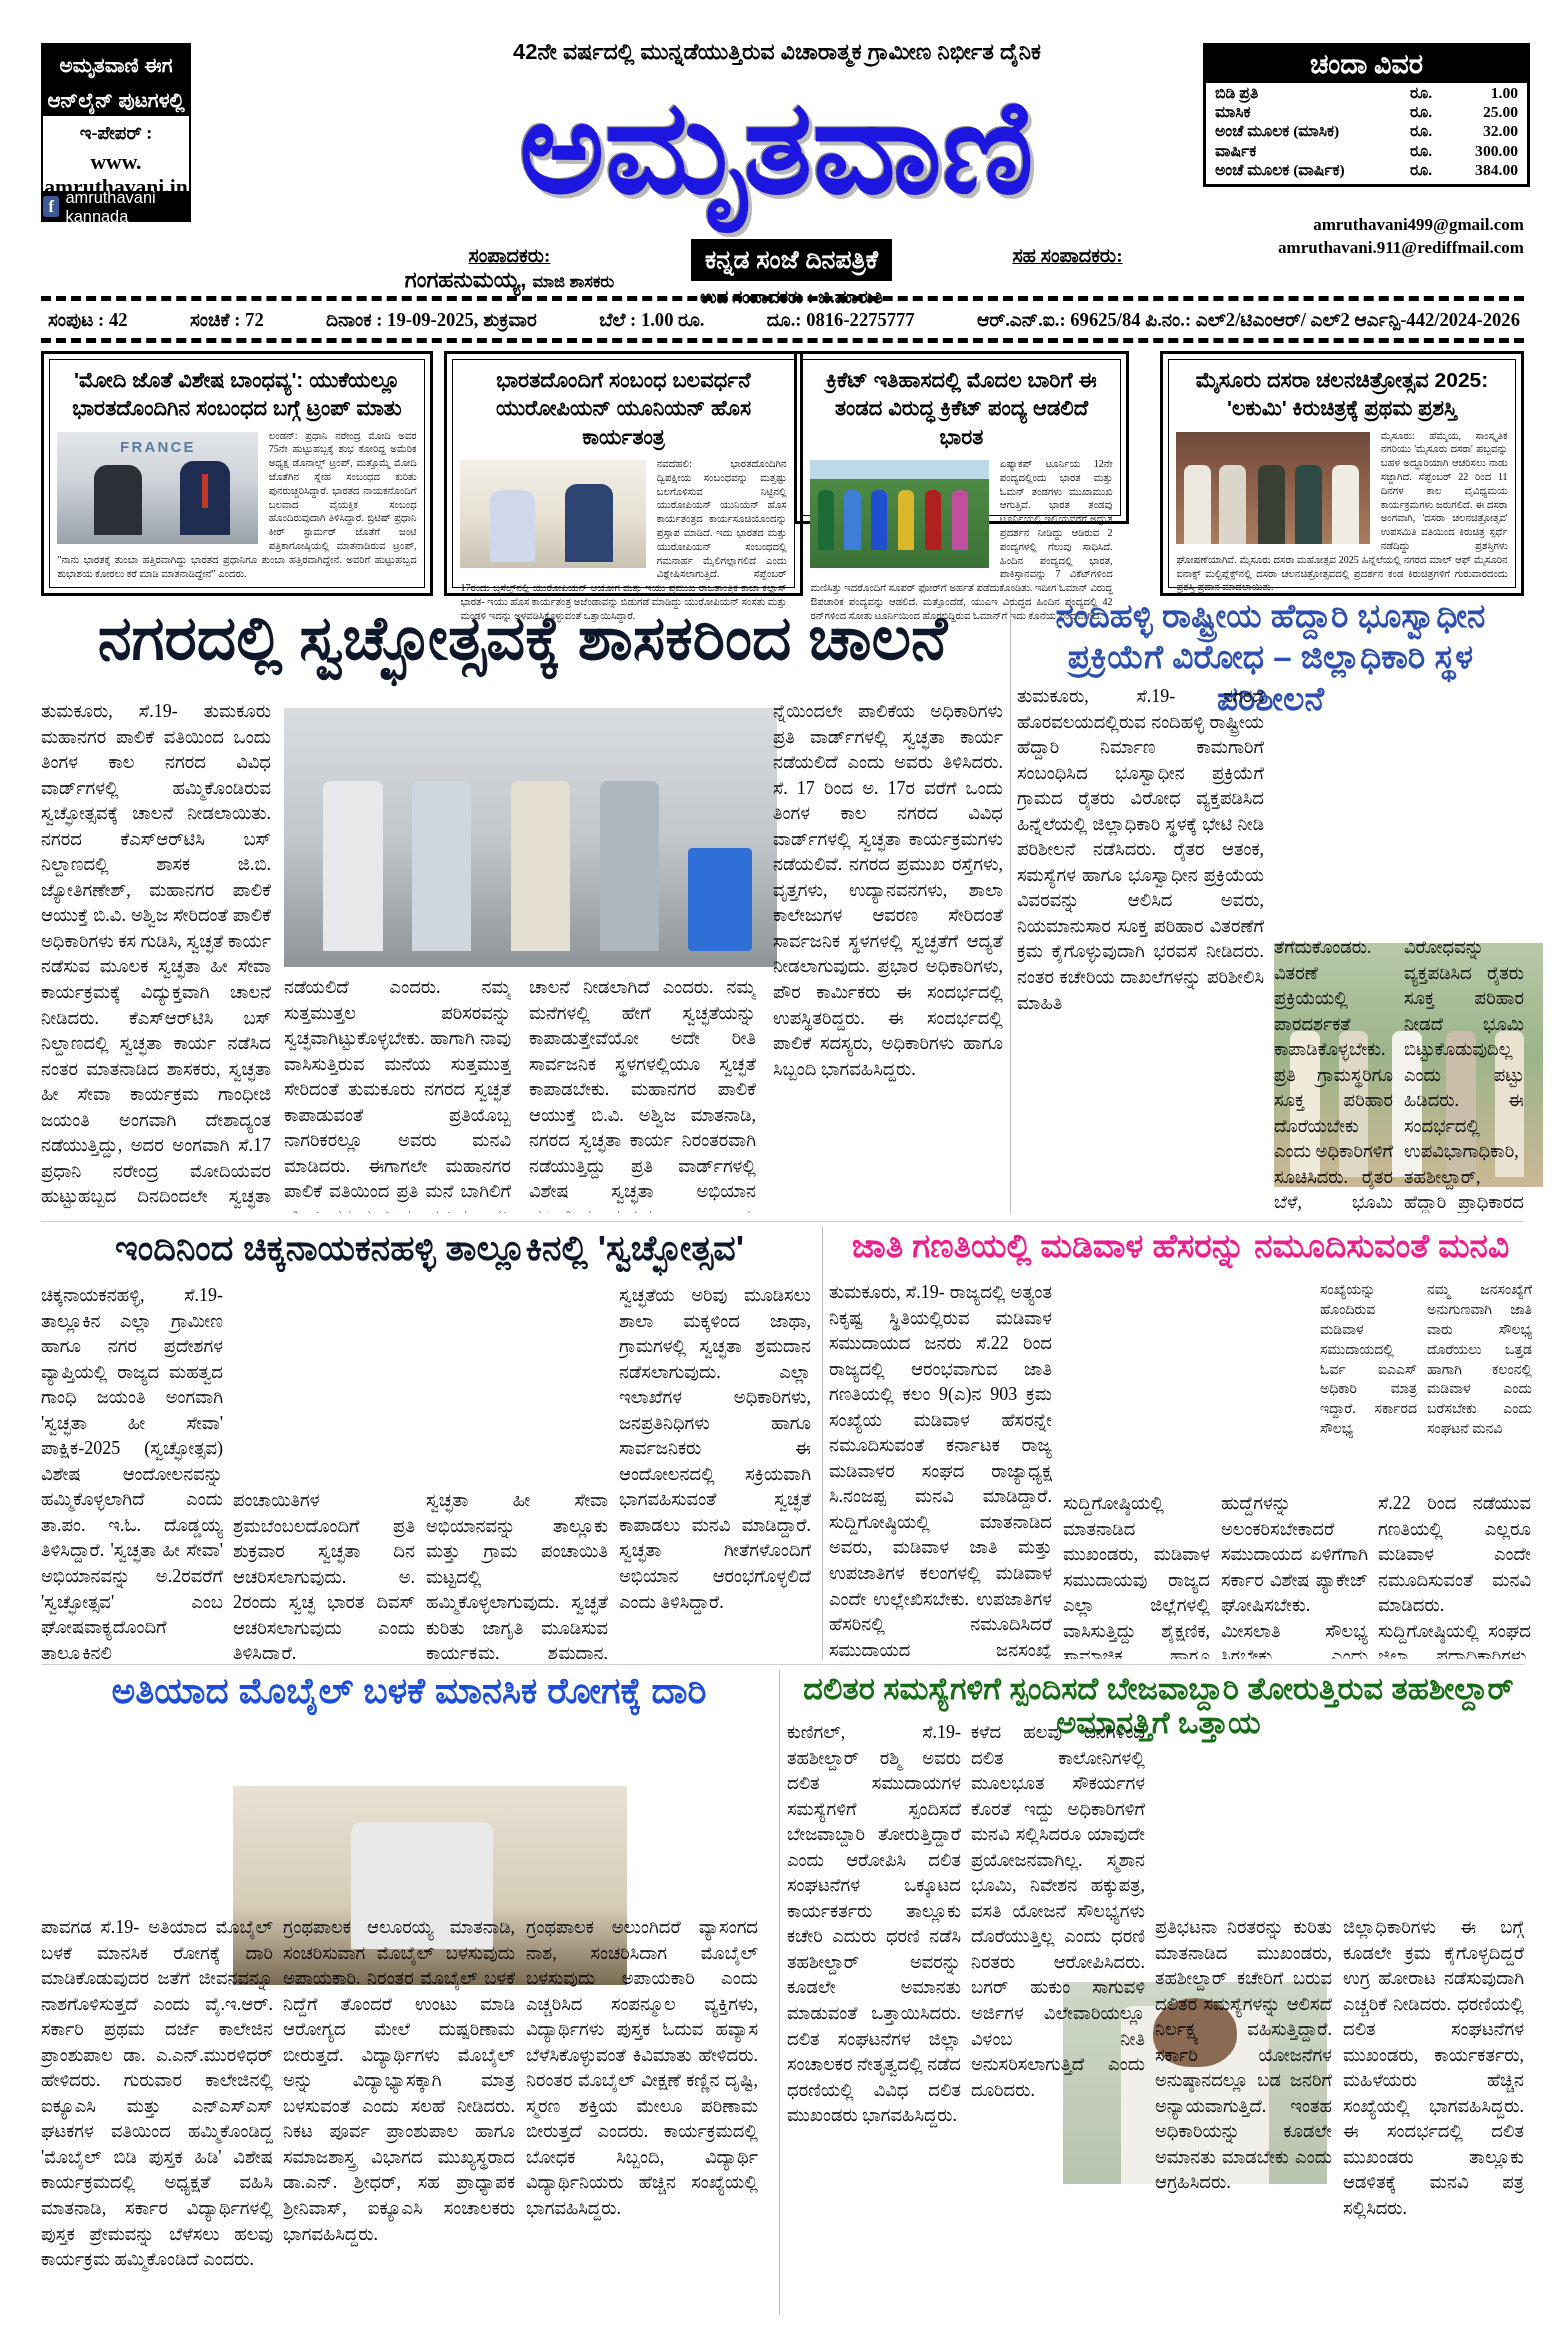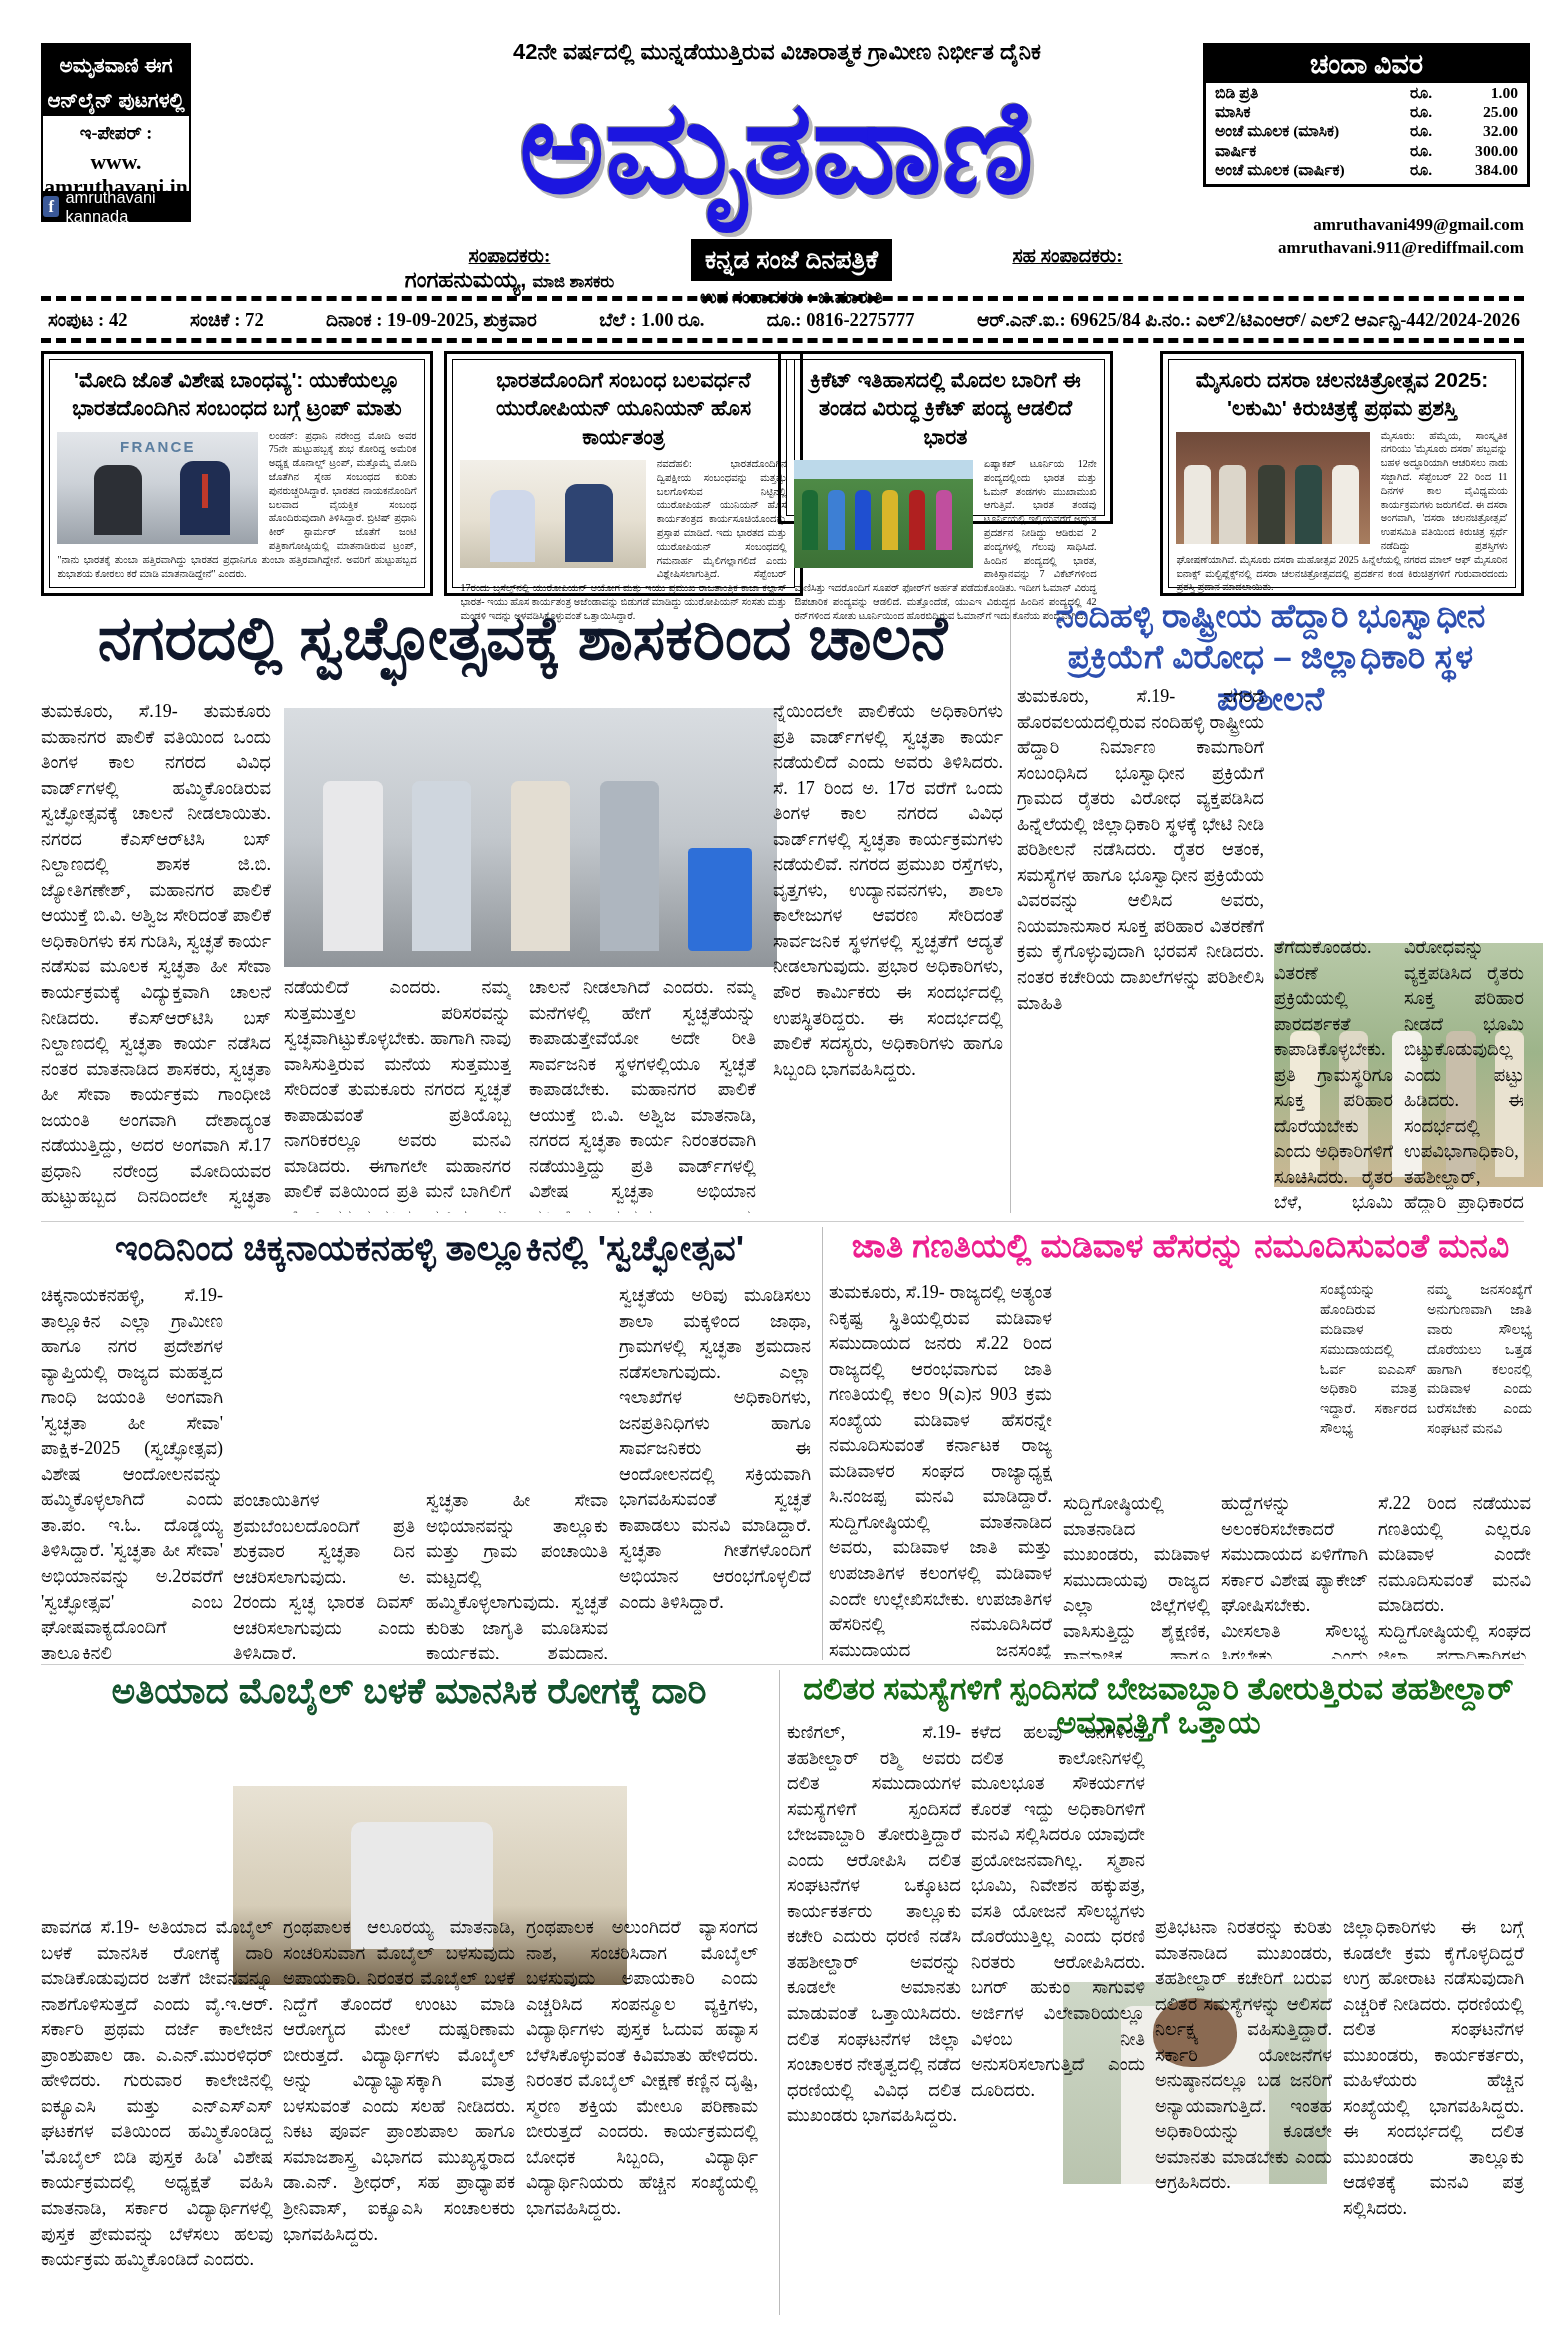--- a/index.html
+++ b/index.html
@@ -69,21 +69,21 @@
   .p-desk{background:linear-gradient(180deg,#e8e2d4 0%,#d6cdb8 60%,#7a6a52 100%);}
   .p-desk .f{position:absolute;left:30%;top:18%;width:36%;height:64%;background:#e9e9e9;border-radius:10.4px 10.4px 0 0;}
   .p-face{background:linear-gradient(180deg,#cfd8c8 0%,#b9c4ae 100%);}
   .p-face .f{position:absolute;left:22%;top:12%;width:56%;height:88%;background:#f0efea;border-radius:12px 12px 0 0;}
   .p-face .h{position:absolute;left:34%;top:8%;width:32%;height:34%;background:#8a6a52;border-radius:50% 50% 45% 45%;}
   
   .hl{font-family:"Liberation Sans",sans-serif;font-weight:bold;text-align:center;line-height:1.12;}
   .hl-red{color:#0f172a;}
   .hl-blue{color:#2d4fb0;}
   .hl-mag{color:#ec1f8f;}
-  .hl-nav{color:#14532d;}
+  .hl-nav{color:#1d4ed8;}
   .hl-grn{color:#176c16;}
   .col{font-size:18px;line-height:1.42;text-align:justify;overflow:hidden;}
   .vrule{width:0.7px;background:#bbb;}
   .hrule{height:0.7px;background:#ccc;}
 </style>
 </head>
 <body>
 
 <div class="page">
 
@@ -180,21 +180,21 @@
 
   <div class="abs brief" style="left:444px;top:351px;width:359px;height:245px;">
     <h3>ಭಾರತದೊಂದಿಗೆ ಸಂಬಂಧ ಬಲವರ್ಧನೆ ಯುರೋಪಿಯನ್ ಯೂನಿಯನ್ ಹೊಸ ಕಾರ್ಯತಂತ್ರ</h3>
     <div class="ph photo p-eu" style="width:167px;height:108px;">
       <span class="fig1"></span>
       <span class="fig2"></span>
     </div>
     <div class="bd">ನವದೆಹಲಿ: ಭಾರತದೊಂದಿಗಿನ ದ್ವಿಪಕ್ಷೀಯ ಸಂಬಂಧವನ್ನು ಮತ್ತಷ್ಟು ಬಲಗೊಳಿಸುವ ನಿಟ್ಟಿನಲ್ಲಿ ಯುರೋಪಿಯನ್ ಯುನಿಯನ್ ಹೊಸ ಕಾರ್ಯತಂತ್ರದ ಕಾರ್ಯಸೂಚಿಯೊಂದನ್ನು ಪ್ರಸ್ತಾಪ ಮಾಡಿದೆ. ಇದು ಭಾರತದ ಮತ್ತು ಯುರೋಪಿಯನ್ ಸಂಬಂಧದಲ್ಲಿ ಗಮನಾರ್ಹ ಮೈಲಿಗಲ್ಲಾಗಲಿದೆ ಎಂದು ವಿಶ್ಲೇಷಿಸಲಾಗುತ್ತಿದೆ. ಸೆಪ್ಟೆಂಬರ್ 17ರಂದು ಬ್ರಸೆಲ್ಸ್‌ನಲ್ಲಿ ಯುರೋಪಿಯನ್ ಆಯೋಗ ಮತ್ತು ಇಯು ಪ್ರಮುಖ ರಾಜತಾಂತ್ರಿಕ ಕಾಜಾ ಕಲ್ಲಾಸ್ ಭಾರತ- ಇಯು ಹೊಸ ಕಾರ್ಯತಂತ್ರ ಅಜೆಂಡಾವನ್ನು ಬಿಡುಗಡೆ ಮಾಡಿದ್ದು ಯುರೋಪಿಯನ್ ಸಂಸತು ಮತ್ತು ಮಂಡಳಿ ಇದನ್ನು ಅಳವಡಿಸಿಕೊಳ್ಳುವಂತೆ ಒತ್ತಾಯಿಸಿದ್ದಾರೆ.</div>
   </div>
 
-  <div class="abs brief" style="left:778px;top:351px;width:335px;height:173px;">
+  <div class="abs brief" style="left:794px;top:351px;width:335px;height:173px;">
     <h3>ಕ್ರಿಕೆಟ್ ಇತಿಹಾಸದಲ್ಲಿ ಮೊದಲ ಬಾರಿಗೆ ಈ ತಂಡದ ವಿರುದ್ಧ ಕ್ರಿಕೆಟ್ ಪಂದ್ಯ ಆಡಲಿದೆ ಭಾರತ</h3>
     <div class="ph photo p-cricket" style="width:160px;height:108px;">
       <span class="pl" style="left:4%;background:#1c6b35;"></span>
       <span class="pl" style="left:19%;background:#3d7fd4;"></span>
       <span class="pl" style="left:34%;background:#1f4fd0;"></span>
       <span class="pl" style="left:49%;background:#d9b62a;"></span>
       <span class="pl" style="left:64%;background:#b02020;"></span>
       <span class="pl" style="left:79%;background:#c04f9e;"></span>
     </div>
     <div class="bd">ಏಷ್ಯಾಕಪ್ ಟೂರ್ನಿಯ 12ನೇ ಪಂದ್ಯದಲ್ಲಿಂದು ಭಾರತ ಮತ್ತು ಓಮನ್ ತಂಡಗಳು ಮುಖಾಮುಖಿ ಆಗುತ್ತಿವೆ. ಭಾರತ ತಂಡವು ಟೂರ್ನಿಯಲ್ಲಿ ಇಲ್ಲಿಯವರೆಗೆ ಅದ್ಭುತ ಪ್ರದರ್ಶನ ನೀಡಿದ್ದು ಆಡಿರುವ 2 ಪಂದ್ಯಗಳಲ್ಲಿ ಗೆಲುವು ಸಾಧಿಸಿದೆ. ಹಿಂದಿನ ಪಂದ್ಯದಲ್ಲಿ ಭಾರತ, ಪಾಕಿಸ್ತಾನವನ್ನು 7 ವಿಕೆಟ್‌ಗಳಿಂದ ಮಣಿಸಿತ್ತು ಇದರೊಂದಿಗೆ ಸೂಪರ್ ಫೋರ್‌ಗೆ ಅರ್ಹತೆ ಪಡೆದುಕೊಂಡಿತು. ಇದೀಗ ಓಮಾನ್ ವಿರುದ್ಧ ಔಪಚಾರಿಕ ಪಂದ್ಯವನ್ನು ಆಡಲಿದೆ. ಮತ್ತೊಂದೆಡೆ, ಯುಎಇ ವಿರುದ್ಧದ ಹಿಂದಿನ ಪಂದ್ಯದಲ್ಲಿ 42 ರನ್‌ಗಳಿಂದ ಸೋತು ಟೂರ್ನಿಯಿಂದ ಹೊರಬಿದ್ದಿರುವ ಓಮಾನ್‌ಗೆ ಇದು ಕೊನೆಯ ಪಂದ್ಯವಾಗಿದೆ.</div>

